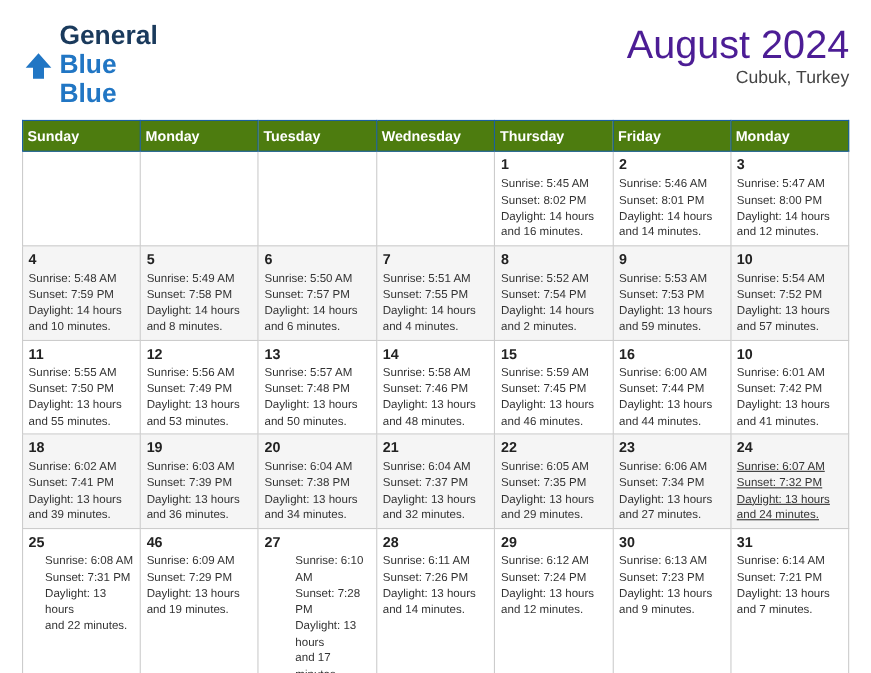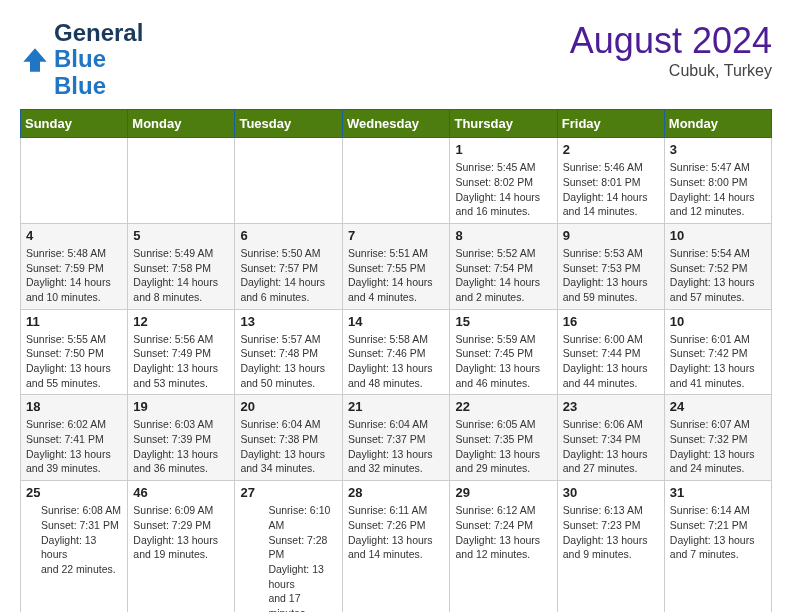--- a/index.html
+++ b/index.html
@@ -284,21 +284,21 @@
         </td>
         <td>
           <div class="day-num">23</div>
           <div class="day-info" style="white-space: pre-line;">Sunrise: 6:06 AM
 Sunset: 7:34 PM
 Daylight: 13 hours
 and 27 minutes.</div>
         </td>
         <td>
           <div class="day-num">24</div>
-          <div class="day-info" style="white-space: pre-line;">Sunrise: 6:07 AM
+          <div class="day-info" style="white-space: pre-line; text-decoration: underline;">Sunrise: 6:07 AM
 Sunset: 7:32 PM
 Daylight: 13 hours
 and 24 minutes.</div>
         </td>
       </tr>
       <tr>
         <td>
           <div class="day-num">25</div>
           <div class="day-info" style="white-space: pre-line; margin-left: 15px;">Sunrise: 6:08 AM
 Sunset: 7:31 PM

